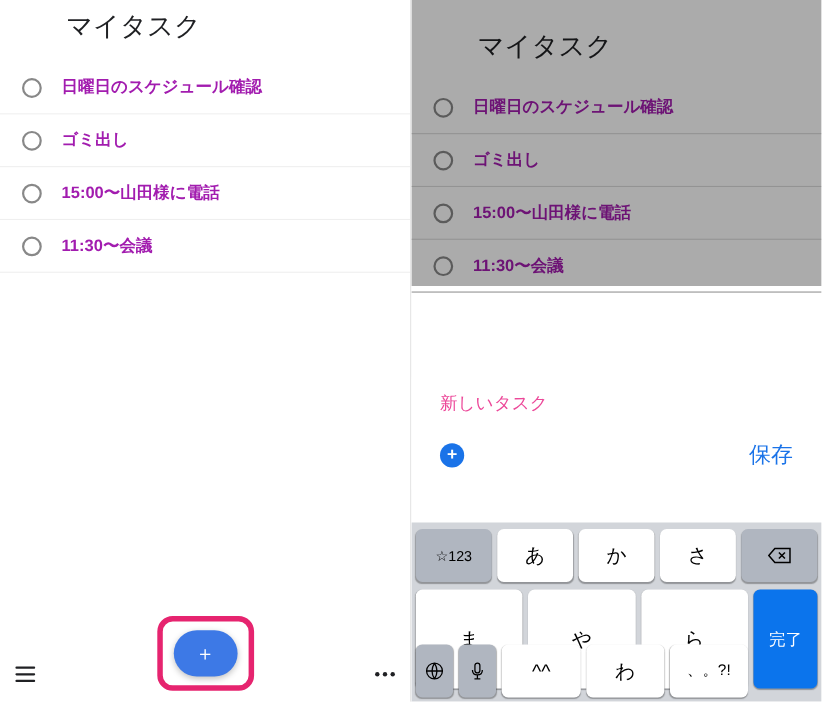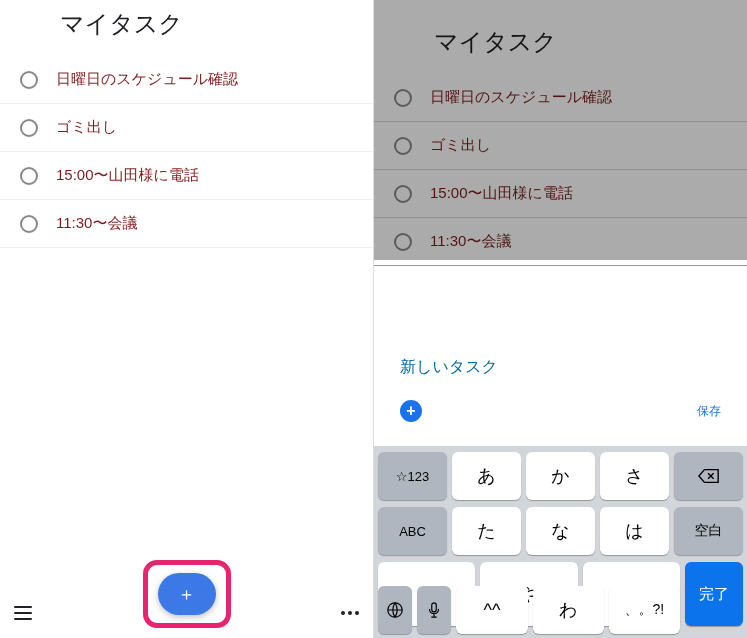--- a/index.html
+++ b/index.html
@@ -30,21 +30,21 @@
       padding: 14px 20px;
       border-bottom: 1px solid #efefef;
       gap: 18px;
     }
     .task-check {
       width: 18px; height: 18px;
       border: 2px solid #888;
       border-radius: 50%;
       flex-shrink: 0;
     }
-    .task-label { font-size: 15px; color: #7f1d1d; }
+    .task-label { font-size: 15px; color: #a21caf; font-weight: bold; }
     .phone-right .task-item { border-bottom: 1px solid #dcdcdc; }
     
     .bottom-bar {
       position: absolute;
       bottom: 0; left: 0; right: 0;
       display: flex;
       align-items: center;
       justify-content: space-between;
       padding: 12px 14px 18px;
     }
@@ -88,41 +88,41 @@
     .new-task-panel {
       position: absolute;
       left: 0; right: 0;
       top: 335px;
       background: #fff;
       border-top-left-radius: 10px;
       border-top-right-radius: 10px;
     }
     .new-task-input {
       padding: 22px 26px 18px;
-      color: #0369a1;
+      color: #ec4899;
       font-size: 16px;
     }
     .new-task-actions {
       display: flex;
       justify-content: space-between;
       align-items: center;
       padding: 4px 26px 18px;
     }
     .plus-circle {
       width: 22px; height: 22px;
       background: #1a73e8;
       border-radius: 50%;
       color: #fff;
       display: flex; align-items: center; justify-content: center;
       font-size: 16px; font-weight: bold;
       cursor: pointer;
     }
     .save-link {
       color: #1a73e8;
-      font-size: 12px;
+      font-size: 20px;
       cursor: pointer;
     }
     
     
     .keyboard {
       position: absolute;
       left: 0; right: 0; bottom: 0;
       background: #d2d5da;
       padding: 6px 4px 4px;
     }
@@ -238,31 +238,24 @@
       <div class="key">か</div>
       <div class="key">さ</div>
       <div class="key func">
         <svg viewBox="0 0 24 18">
             <path d="M7 2 L22 2 L22 16 L7 16 L1 9 Z" fill="none" stroke="#000" stroke-width="1.5"></path>
             <path d="M11 6 L17 12 M17 6 L11 12" stroke="#000" stroke-width="1.5"></path>
           </svg>
       </div>
     </div>
     <div class="kb-row">
-      <div class="key func small">ABC</div>
-      <div class="key">た</div>
-      <div class="key">な</div>
-      <div class="key">は</div>
-      <div class="key func">空白</div>
-    </div>
-    <div class="kb-row">
       <div class="key">ま</div>
       <div class="key">や</div>
       <div class="key">ら</div>
-      <div class="key enter double" style="height:64px;position:relative;z-index:2;">完了</div>
+      <div class="key enter double" style="height:90px;position:relative;z-index:2;">完了</div>
     </div>
     <div class="kb-row" style="margin-top:-47px;">
       <div class="key func" style="flex:0.48">
         <svg viewBox="0 0 20 20">
             <circle cx="10" cy="10" r="8" fill="none" stroke="#000" stroke-width="1.3"></circle>
             <path d="M2 10 L18 10 M10 2 Q15 10 10 18 M10 2 Q5 10 10 18" fill="none" stroke="#000" stroke-width="1.3"></path>
           </svg>
       </div>
       <div class="key func" style="flex:0.48">
         <svg viewBox="0 0 20 20">

